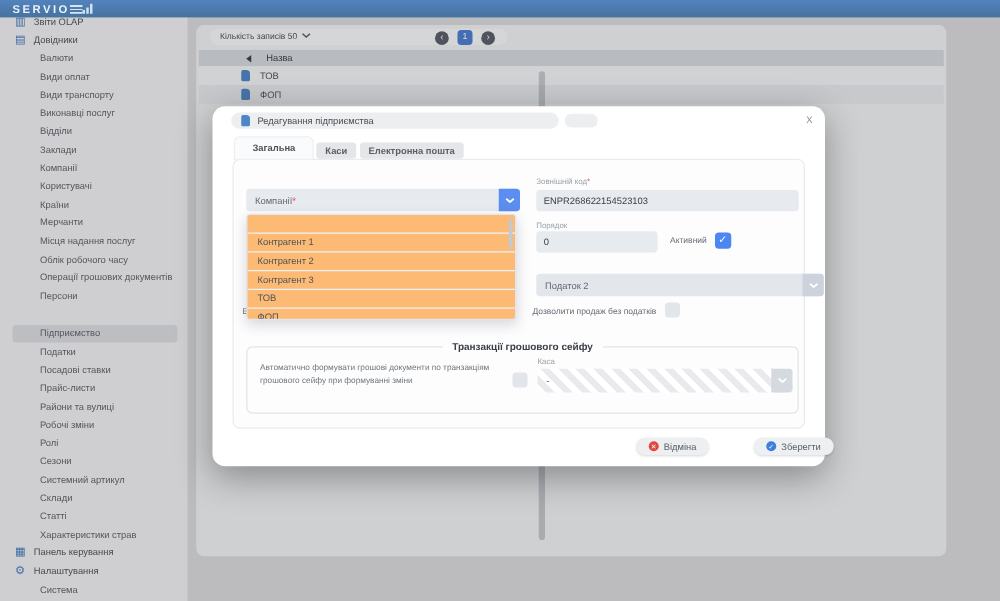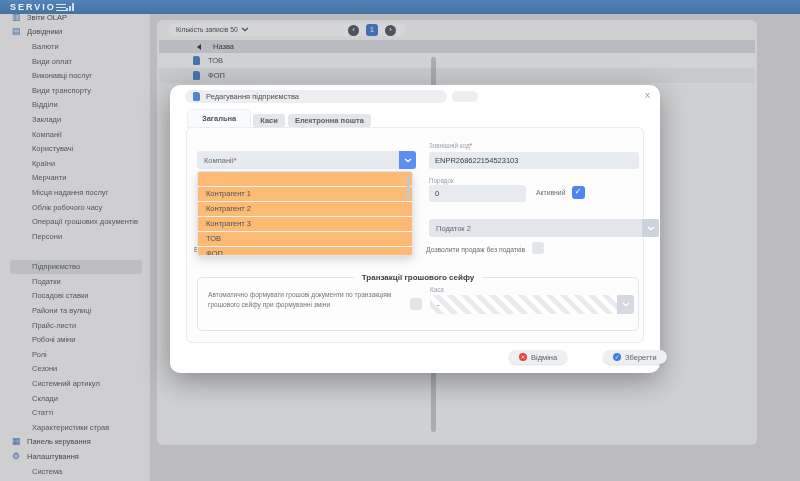--- a/index.html
+++ b/index.html
@@ -92,24 +92,24 @@
         <span class="nav-ico">▤</span>
         <span>Довідники</span>
       </div>
       <div class="nav-item lvl1">
         <span>Валюти</span>
       </div>
       <div class="nav-item lvl1">
         <span>Види оплат</span>
       </div>
       <div class="nav-item lvl1">
+        <span>Види транспорту</span>
+      </div>
+      <div class="nav-item lvl1">
         <span>Виконавці послуг</span>
-      </div>
-      <div class="nav-item lvl1">
-        <span>Види транспорту</span>
       </div>
       <div class="nav-item lvl1">
         <span>Відділи</span>
       </div>
       <div class="nav-item lvl1">
         <span>Заклади</span>
       </div>
       <div class="nav-item lvl1">
         <span>Компанії</span>
       </div>
@@ -137,24 +137,24 @@
       <div class="nav-item lvl1 active">
         <span>Підприємство</span>
       </div>
       <div class="nav-item lvl1">
         <span>Податки</span>
       </div>
       <div class="nav-item lvl1">
         <span>Посадові ставки</span>
       </div>
       <div class="nav-item lvl1">
+        <span>Прайс-листи</span>
+      </div>
+      <div class="nav-item lvl1">
         <span>Райони та вулиці</span>
-      </div>
-      <div class="nav-item lvl1">
-        <span>Прайс-листи</span>
       </div>
       <div class="nav-item lvl1">
         <span>Робочі зміни</span>
       </div>
       <div class="nav-item lvl1">
         <span>Ролі</span>
       </div>
       <div class="nav-item lvl1">
         <span>Сезони</span>
       </div>

